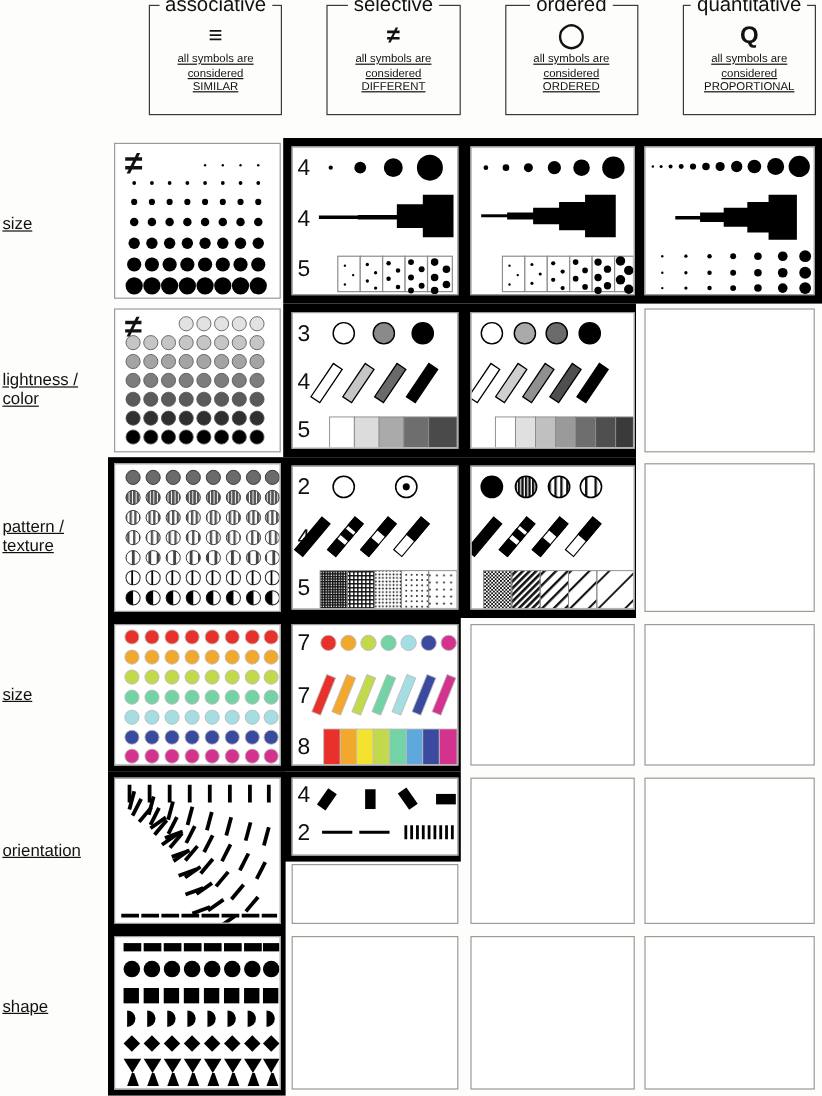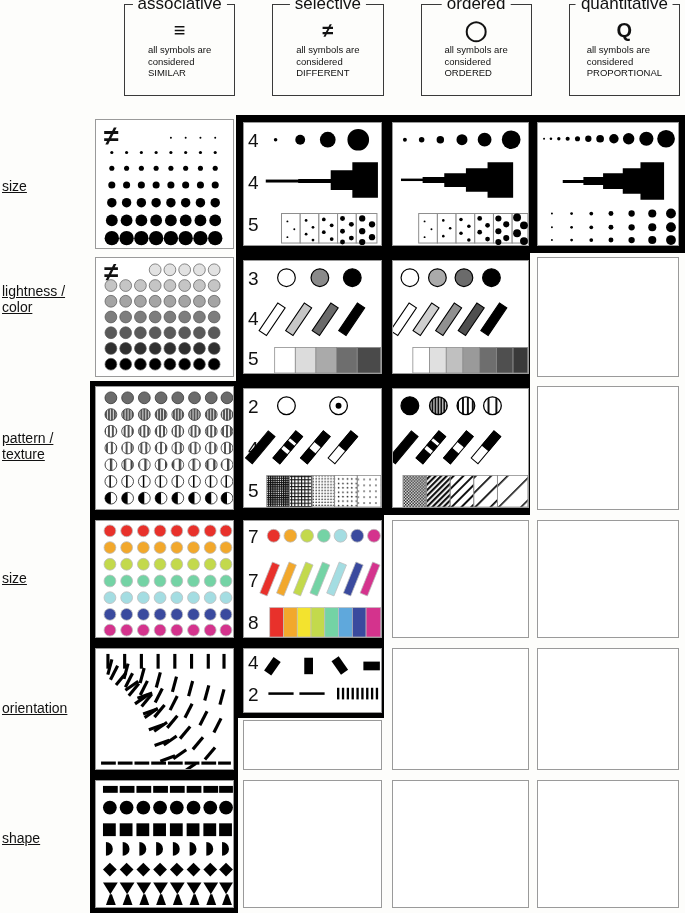--- a/index.html
+++ b/index.html
@@ -8,21 +8,21 @@
 
   
   #header-row{position:absolute;left:95px;top:4px;width:585px;height:92px;display:flex;gap:8px;}
   .hdr{flex:1;position:relative;border:1px solid #3a3a3a;box-sizing:border-box;
        display:flex;flex-direction:column;align-items:center;justify-content:flex-start;
        padding-top:12px;background:#fdfdfb;margin-left:29px;}
   .hdr-legend{position:absolute;top:-11px;left:50%;transform:translateX(-50%);
        background:#fdfdfb;padding:0 5px;font-size:17px;line-height:19px;white-space:nowrap;}
   .hdr-glyph{font-size:20px;font-weight:bold;line-height:22px;margin-top:2px;margin-bottom:3px;}
   .hdr-glyph.assoc{letter-spacing:0;}
-  .hdr-desc{font-size:9.5px;line-height:11.5px;text-align:left;}
+  .hdr-desc{font-size:9.5px;line-height:11.5px;text-align:center;text-decoration:underline;}
 
   
   #grid{position:absolute;left:0;top:100px;width:685px;height:813px;}
   .rowlabel{position:absolute;left:2px;font-size:14px;line-height:16px;text-decoration:underline;}
 
   .cell{position:absolute;background:#fff;border:1px solid #9a9a9a;box-sizing:border-box;overflow:hidden;}
   .cell.empty{background:#fff;}
   .inner{position:absolute;left:0;top:0;width:100%;height:100%;}
 
   
@@ -76,21 +76,21 @@
     </div>
   </div>
 
 </div>
 
 <div id="grid">
 
   <div class="rowlabel" style="top:78px">
     <div>size</div>
   </div>
-  <div class="rowlabel" style="top:183px">
+  <div class="rowlabel" style="top:208px">
     <div>lightness /</div>
     <div>color</div>
   </div>
   <div class="rowlabel" style="top:330px">
     <div>pattern /</div>
     <div>texture</div>
   </div>
   <div class="rowlabel" style="top:470px">
     <div>size</div>
   </div>

